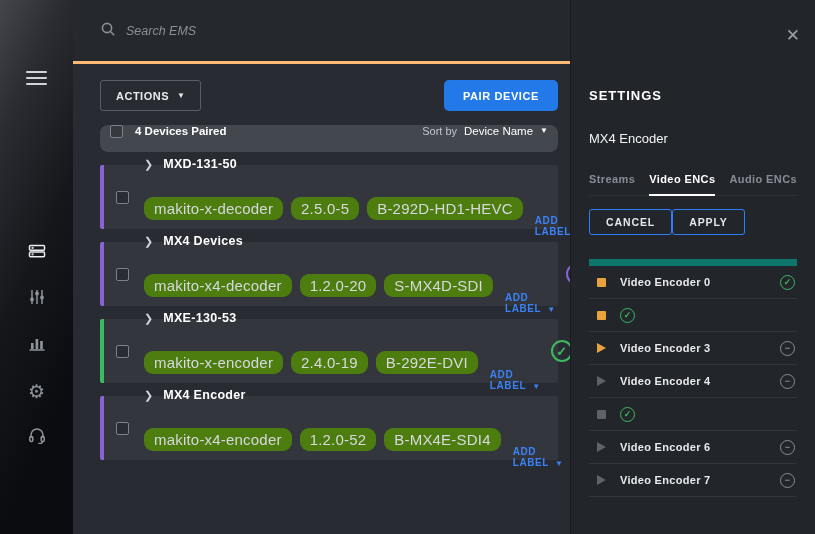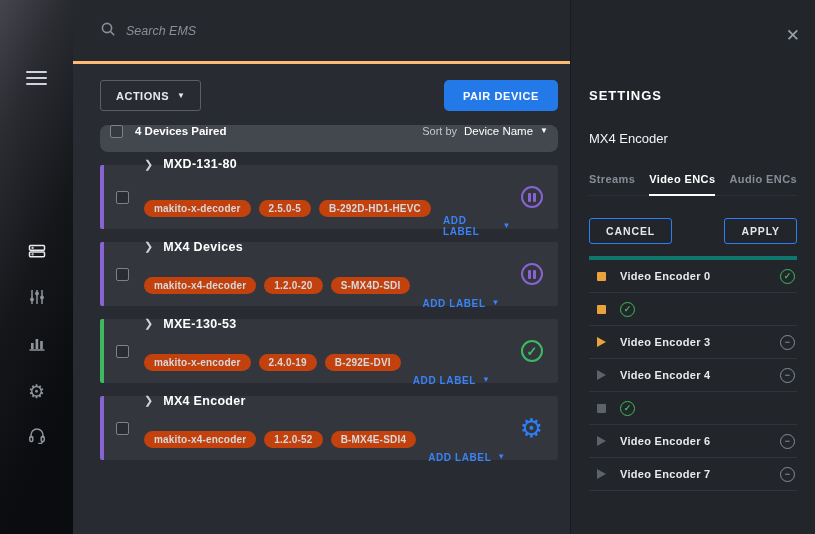--- a/index.html
+++ b/index.html
@@ -68,26 +68,26 @@
     margin:13px 12px 0 27px; height:64px; background:#33363d; border-radius:2px;
     border-left:4px solid #8a63d2; display:flex; align-items:center; padding:0 15px 0 12px;
   }
   .device-card .checkbox { margin-right:15px; }
   .device-main { flex:1; display:flex; flex-direction:column; gap:8px; }
   .device-title { display:flex; align-items:center; gap:10px; }
   .device-title .exp { color:#cfd3da; font-size:11px; cursor:pointer; line-height:1; }
   .device-title .name { color:#fff; font-size:12.5px; font-weight:bold; letter-spacing:.3px; }
   .tag-row { display:flex; align-items:center; gap:8px; }
   .tag {
-    background:#c2410c; color:#d6d9de; font-size:10px; font-weight:bold;
+    background:#4d7c0f; color:#d6d9de; font-size:15px; font-weight:normal;
     padding:3px 10px; border-radius:9px; letter-spacing:.2px; white-space:nowrap;
   }
   .add-label {
     color:#3b82f6; font-size:10px; font-weight:bold; letter-spacing:.6px;
-    display:flex; align-items:center; gap:6px; cursor:pointer; margin-left:4px;margin-top:36px;
+    display:flex; align-items:flex-end; gap:6px; cursor:pointer; margin-left:4px;margin-top:36px;
   }
   .device-status { margin-left:10px; display:flex; align-items:center; cursor:pointer; }
 
   .icon-pause {
     width:22px; height:22px; border:2px solid #8a63d2; border-radius:50%;
     display:flex; align-items:center; justify-content:center; gap:2.5px;
   }
   .icon-pause i { width:2.5px; height:9px; background:#8a63d2; border-radius:1px; }
   .icon-check {
     width:22px; height:22px; border:2px solid #3dba61; border-radius:50%;
@@ -103,27 +103,27 @@
   }
   .panel-close { position:absolute; top:27px; right:15px; color:#9aa0a8; font-size:17px; cursor:pointer; line-height:1; }
   .panel-title { margin-top:88px; color:#fff; font-size:13px; font-weight:bold; letter-spacing:1px; }
   .panel-device { margin-top:28px; color:#f2f4f7; font-size:13px; }
   .tabs { margin-top:27px; display:flex; justify-content:space-between; border-bottom:1px solid #2d3036; }
   .tab {
     color:#878d96; font-size:11px; font-weight:bold; letter-spacing:.4px;
     padding-bottom:9px; cursor:pointer; border-bottom:2px solid transparent; margin-bottom:-1px;
   }
   .tab.active { color:#fff; border-bottom-color:#fff; }
-  .panel-actions { margin-top:22px; display:flex; justify-content:space-between; }
+  .panel-actions { margin-top:13px; display:flex; }
   .btn-outline {
     height:26px; padding:0 16px; background:transparent; border:1px solid #2d7ff9;
     border-radius:3px; color:#e4e7ec; font-size:10.5px; font-weight:bold; letter-spacing:.9px;
     cursor:pointer; font-family:inherit;
   }
-  .enc-list { margin-top:12px; border-top:4px solid #0f766e; }
+  .enc-list { margin-top:24px; border-top:7px solid #0f766e; }
   .enc-row {
     height:33px; display:flex; align-items:center; padding:0 2px 0 8px;
     border-bottom:1px solid #32363c; cursor:pointer;
   }
   .t-wrap { width:14px; display:flex; align-items:center; justify-content:flex-start; margin-right:9px; }
   .t-square { width:9px; height:9px; border-radius:1px; }
   .t-play { width:0; height:0; border-left:9px solid; border-top:5.5px solid transparent; border-bottom:5.5px solid transparent; }
   .enc-label { color:#e8eaee; font-size:11px; font-weight:bold; letter-spacing:.3px; flex:1; }
   .s-ico {
     width:15px; height:15px; border-radius:50%; border:1.5px solid;
@@ -222,21 +222,21 @@
         <span class="chev-sm">▼</span>
       </span>
     </div>
 
     <div id="device-list">
         <div class="device-card" style="border-left-color: rgb(138, 99, 210);">
           <span class="checkbox"></span>
           <div class="device-main">
             <div class="device-title">
               <span class="exp">❯</span>
-              <span class="name">MXD-131-80</span>
+              <span class="name">MXD-131-50</span>
             </div>
             <div class="tag-row">
               <span class="tag">makito-x-decoder</span>
               <span class="tag">2.5.0-5</span>
               <span class="tag">B-292D-HD1-HEVC</span>
               <span class="add-label">ADD LABEL<span class="chev-sm">▼</span></span>
             </div>
           </div>
           <div class="device-status">
             <span class="icon-pause">

